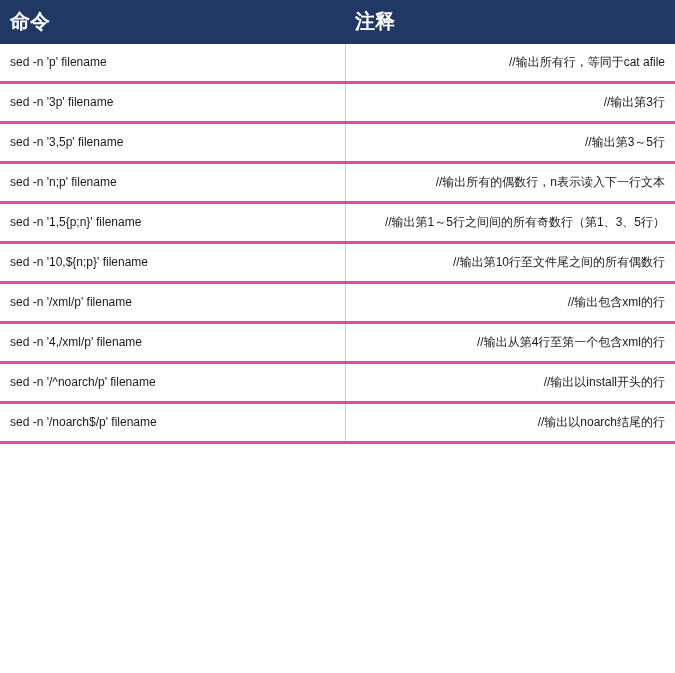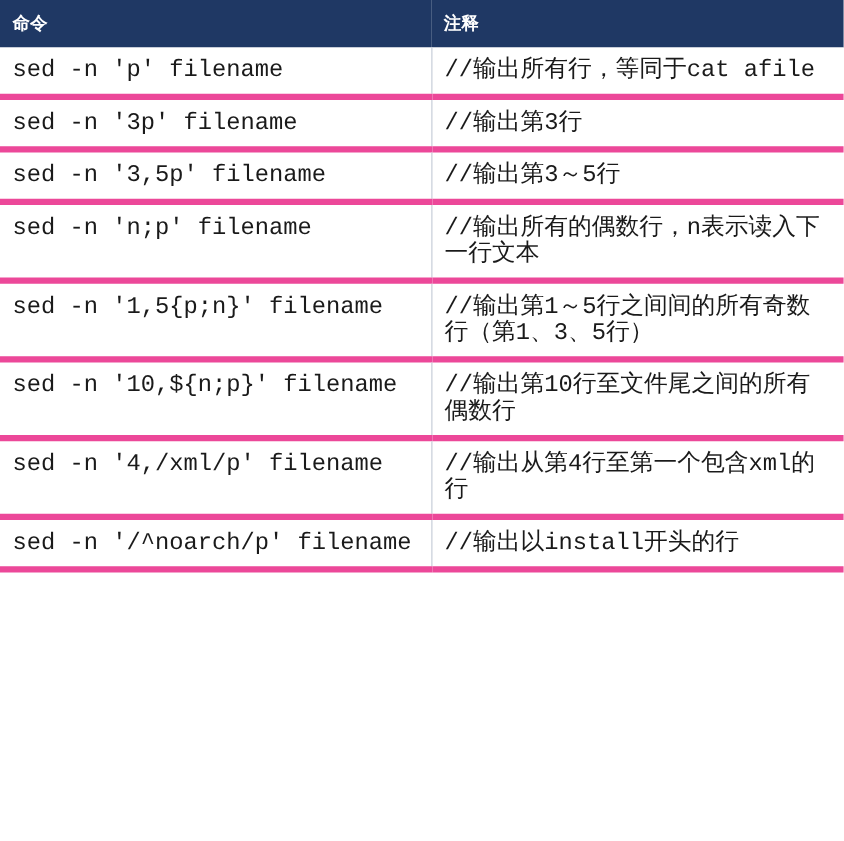--- a/index.html
+++ b/index.html
@@ -18,42 +18,42 @@
     border-collapse: collapse;
     width: 675px;
     table-layout: fixed;
   }
   table.sed-table col.col-cmd { width: 345px; }
   table.sed-table col.col-note { width: 330px; }
 
   thead th {
     background: #1f3864;
     color: #ffffff;
-    font-size: 14px;
+    font-size: 20px;
     font-weight: bold;
     text-align: left;
     padding: 8px 10px 9px 10px;
     height: 21px;
     vertical-align: middle;
     border: none;
   }
   tbody td {
-    font-size: 19px;
+    font-size: 12px;
     line-height: 21px;
     padding: 8px 10px 8px 10px;
     vertical-align: top;
-    border-bottom: 5px solid #ec4899;
+    border-bottom: 3px solid #ec4899;
     border-right: 1px solid #c9cfda;
     background: #ffffff;
     word-wrap: break-word;
     white-space: normal;
-    font-family: Liberation Mono, monospace;
   }
   tbody td:last-child {
     border-right: none;
+    text-align: right;
   }
   tbody tr td.cmd-cell {
     color: #1a1a1a;
   }
   tbody tr td.note-cell {
     color: #1a1a1a;
   }
 </style>
 </head>
 <body>
@@ -88,21 +88,29 @@
     </tr>
     <tr>
       <td class="cmd-cell">sed -n '1,5{p;n}' filename</td>
       <td class="note-cell">//输出第1～5行之间间的所有奇数行（第1、3、5行）</td>
     </tr>
     <tr>
       <td class="cmd-cell">sed -n '10,${n;p}' filename</td>
       <td class="note-cell">//输出第10行至文件尾之间的所有偶数行</td>
     </tr>
     <tr>
+      <td class="cmd-cell">sed -n '/xml/p' filename</td>
+      <td class="note-cell">//输出包含xml的行</td>
+    </tr>
+    <tr>
       <td class="cmd-cell">sed -n '4,/xml/p' filename</td>
       <td class="note-cell">//输出从第4行至第一个包含xml的行</td>
     </tr>
     <tr>
       <td class="cmd-cell">sed -n '/^noarch/p' filename</td>
       <td class="note-cell">//输出以install开头的行</td>
     </tr>
+    <tr>
+      <td class="cmd-cell">sed -n '/noarch$/p' filename</td>
+      <td class="note-cell">//输出以noarch结尾的行</td>
+    </tr>
   </tbody>
 </table>
 
 </body></html>

